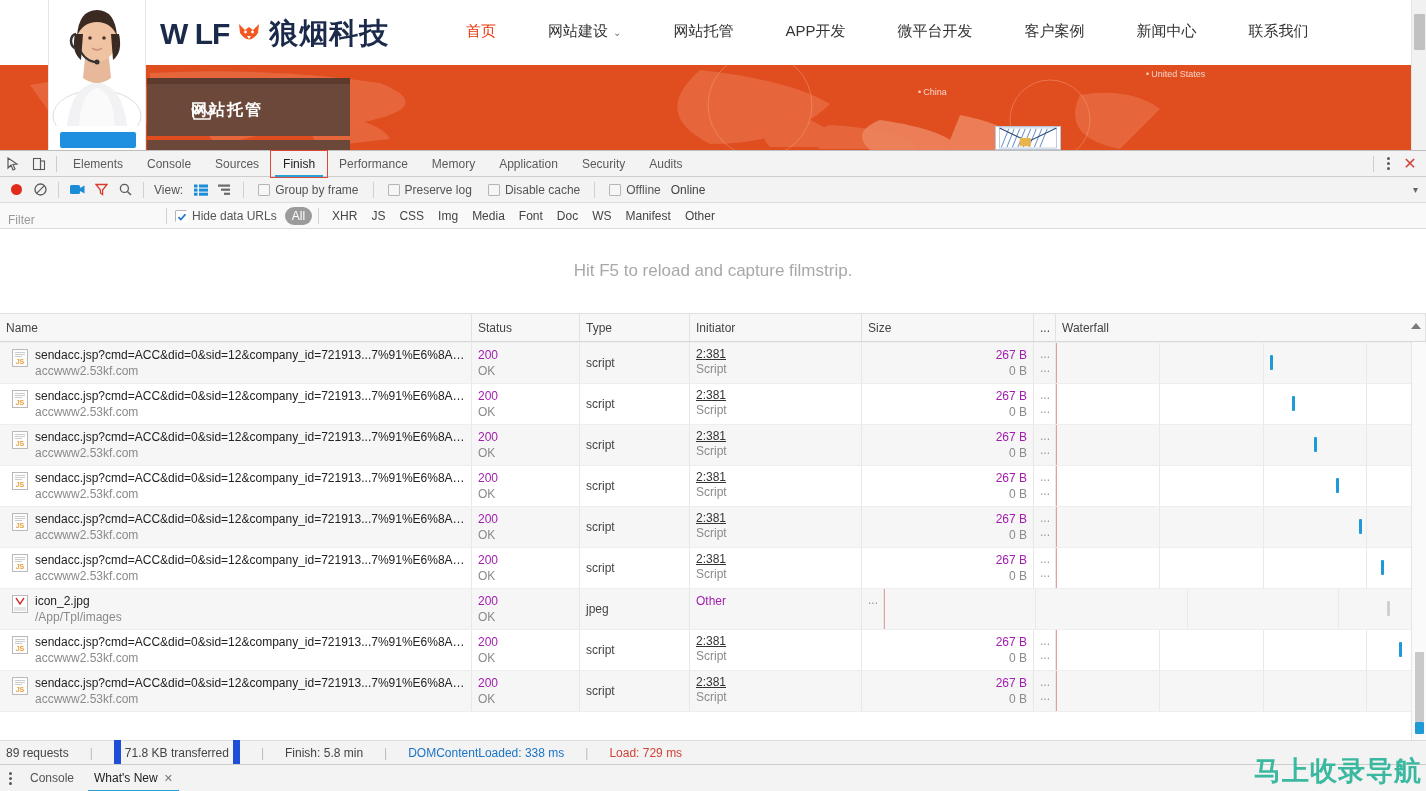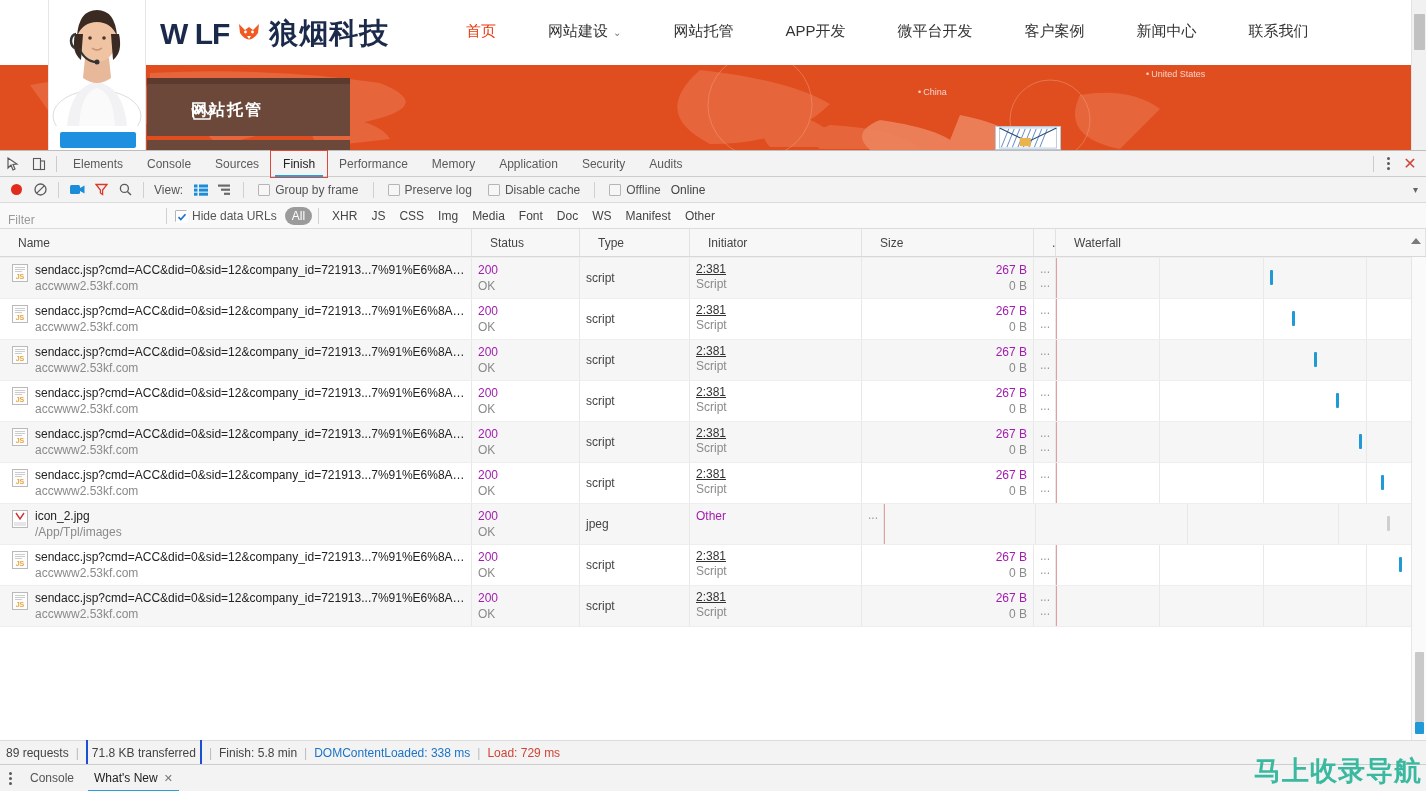--- a/index.html
+++ b/index.html
@@ -85,21 +85,21 @@
 
   
   .filmstrip { flex:0 0 85px; display:flex; align-items:center; justify-content:center;
     background:#fff; border-bottom:1px solid #e0e0e0; }
   .filmstrip span { font-size:17px; color:#a8a8a8; }
 
   
   .table-wrap { flex:1 1 auto; position:relative; overflow:hidden; background:#fff; }
   .thead { display:flex; height:28px; background:#f7f7f7; border-bottom:1px solid #d8d8d8;
     position:relative; z-index:3; }
-  .th { font-size:12px; color:#444; line-height:28px; padding-left:18px; border-right:1px solid #e2e2e2;
+  .th { font-size:12px; color:#444; line-height:28px; padding-left:6px; border-right:1px solid #e2e2e2;
     overflow:hidden; white-space:nowrap; }
   .th-sort { position:absolute; right:4px; top:9px; width:0; height:0;
     border-left:5px solid transparent; border-right:5px solid transparent; border-bottom:6px solid #7a7a7a; }
 
   .rows { position:absolute; top:28px; left:0; right:0; bottom:0; overflow:hidden; }
   .row { display:flex; height:41px; border-bottom:1px solid #eee; position:relative; }
   .row:nth-child(odd) { background:#fff; }
   .row:nth-child(even) { background:#f6f6f6; }
   .row.clipped { height:21px; overflow:hidden; }
 
@@ -121,24 +121,24 @@
   .wf-gl { position:absolute; top:0; bottom:0; width:1px; background:#e9e9e9; }
   .wf-bar { position:absolute; top:12px; width:3px; height:15px; background:#1f9ad6; border-radius:1px; }
   .wf-bar.faint { background:#cfcfcf; }
   .wf-redline { position:absolute; top:0; bottom:0; width:1px; background:#e0a0a0; left:0; }
 
   .vscroll { position:absolute; right:0; top:28px; bottom:0; width:15px; background:#fafafa; border-left:1px solid #e6e6e6; z-index:4; }
   .vscroll .thumb { position:absolute; left:3px; bottom:18px; width:9px; height:70px; background:#c9c9c9; border-radius:1px; }
   .vscroll .thumb2 { position:absolute; left:3px; bottom:6px; width:9px; height:12px; background:#1f9ad6; border-radius:1px; }
 
   
-  .summary { height:24px; flex:0 0 24px; display:flex; align-items:center; gap:0;
+  .summary { height:24px; flex:0 0 24px; display:flex; align-items:center; gap:14px;
     background:#f3f3f3; border-top:1px solid #dcdcdc; padding:0 6px; font-size:12px; color:#444; }
   .sum-sep { color:#bbb; margin:0 7px; }
-  .sum-boxed { border:2px solid #1d4ed8; padding:7px 4px; }
+  .sum-boxed { border:7px solid #1d4ed8; padding:7px 4px; }
   .sum-blue { color:#1a73c8; }
   .sum-red { color:#cf4335; }
 
   
   .drawer { height:27px; flex:0 0 27px; display:flex; align-items:center;
     background:#f3f3f3; border-top:1px solid #cdcdcd; position:relative; }
   .drawer .kebab { height:27px; }
   .dr-tab { padding:0 10px; height:27px; line-height:27px; font-size:12px; color:#555; cursor:pointer; position:relative; }
   .dr-tab.active { color:#222; }
   .dr-tab.active::after { content:""; position:absolute; left:4px; right:4px; bottom:0; height:2px; background:#2a9fd6; }
@@ -393,20 +393,23 @@
         <span class="chip">Img</span>
         <span class="chip">Media</span>
         <span class="chip">Font</span>
         <span class="chip">Doc</span>
         <span class="chip">WS</span>
         <span class="chip">Manifest</span>
         <span class="chip">Other</span>
       </div>
   </div>
 
+  <div class="filmstrip">
+    <span>Hit F5 to reload and capture filmstrip.</span>
+  </div>
 
   <div class="table-wrap">
     <div class="thead" id="thead-root">
         <div class="th" style="flex: 0 0 472px;">Name</div>
         <div class="th" style="flex: 0 0 108px;">Status</div>
         <div class="th" style="flex: 0 0 110px;">Type</div>
         <div class="th" style="flex: 0 0 172px;">Initiator</div>
         <div class="th" style="flex: 0 0 172px;">Size</div>
         <div class="th" style="flex: 0 0 22px;">...</div>
         <div class="th" style="flex: 1 1 auto; position: relative;">Waterfall<div class="th-sort"></div></div>

